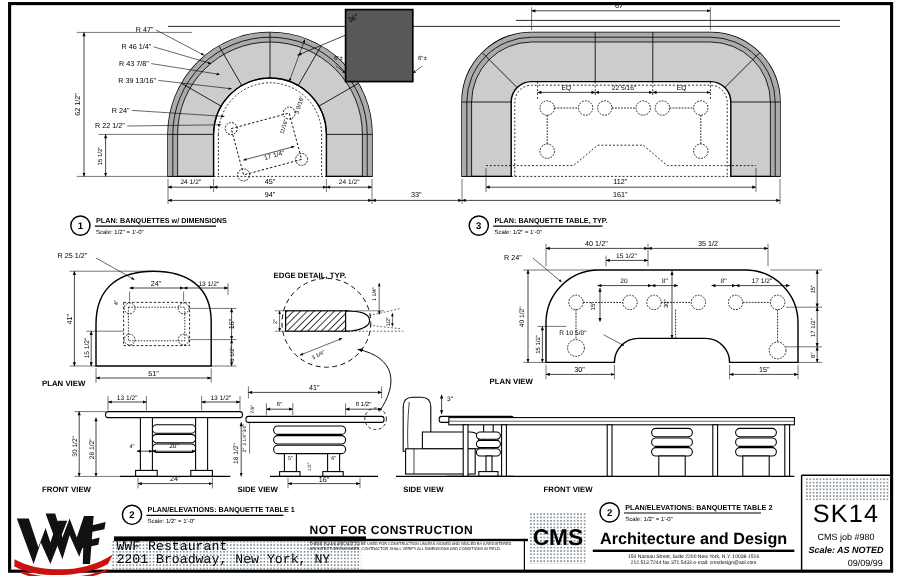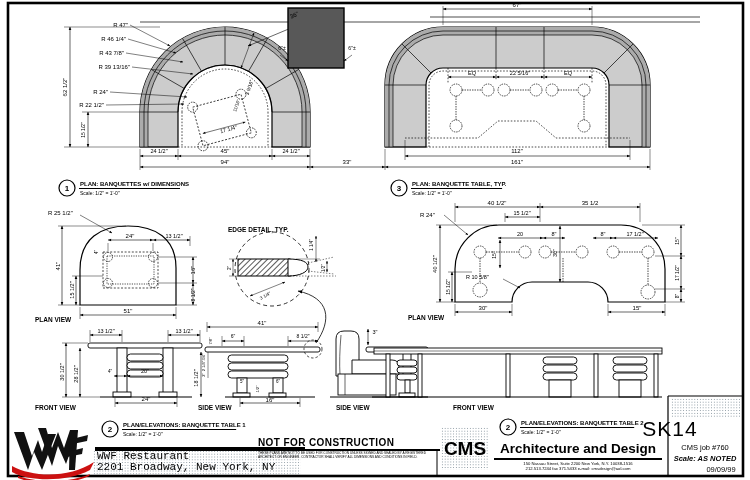--- a/index.html
+++ b/index.html
@@ -550,18 +550,18 @@
 <div class="ov stipple" id="cms-box" style="left:441px;top:427px;">
   <span>CMS</span>
 </div>
 <div class="ov" id="firm-name" style="left:494px;top:441px;">Architecture and Design</div>
 <div class="ov" id="firm-addr" style="left:494px;top:461px;">
   <div>150 Nassau Street, Suite 2200 New York, N.Y. 10038-1516</div>
   <div>212.513.7244   fax 371.5433   e-mail: cmsdesign@aol.com</div>
 </div>
 
 <div class="ov stipple" style="left:671px;top:398px;width:70px;height:19px;"></div>
-<div class="ov tb-small" id="sheet-number" style="left:633px;top:417px;">SK14</div>
-<div class="ov tb-small" style="left:668px;top:443px;">CMS job #760</div>
+<div class="ov tb-small" id="sheet-number" style="left:668px;top:417px;">SK14</div>
+<div class="ov tb-small" style="left:668px;top:443px;">CMS job #980</div>
 <div class="ov tb-small" style="left:668px;top:454px;font-weight:bold;font-style:italic;">Scale: AS NOTED</div>
 <div class="ov tb-small" style="left:684px;top:465px;">09/09/99</div>
 
 </div>
 
 </body></html>

